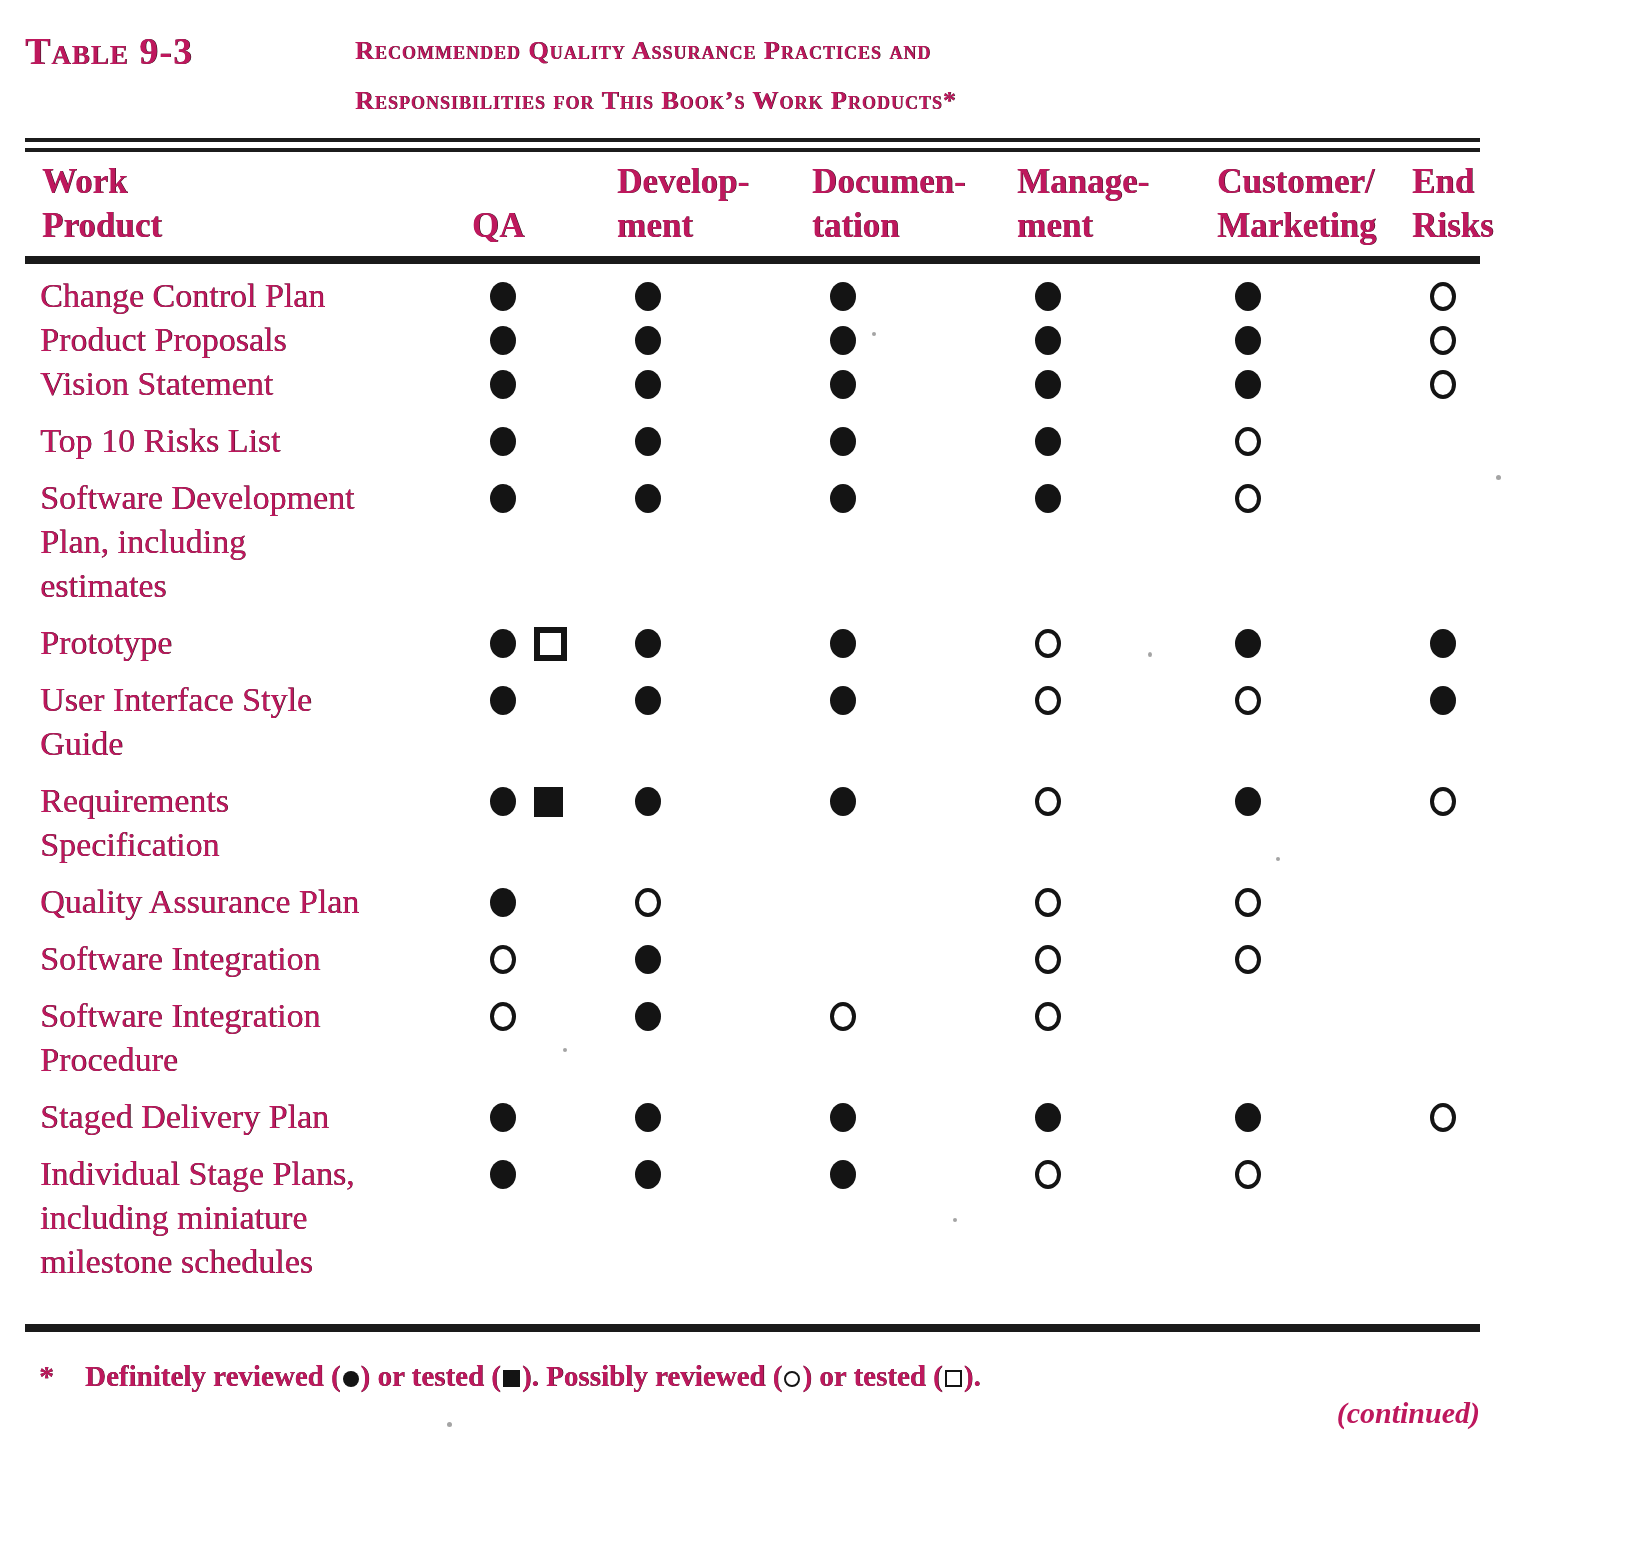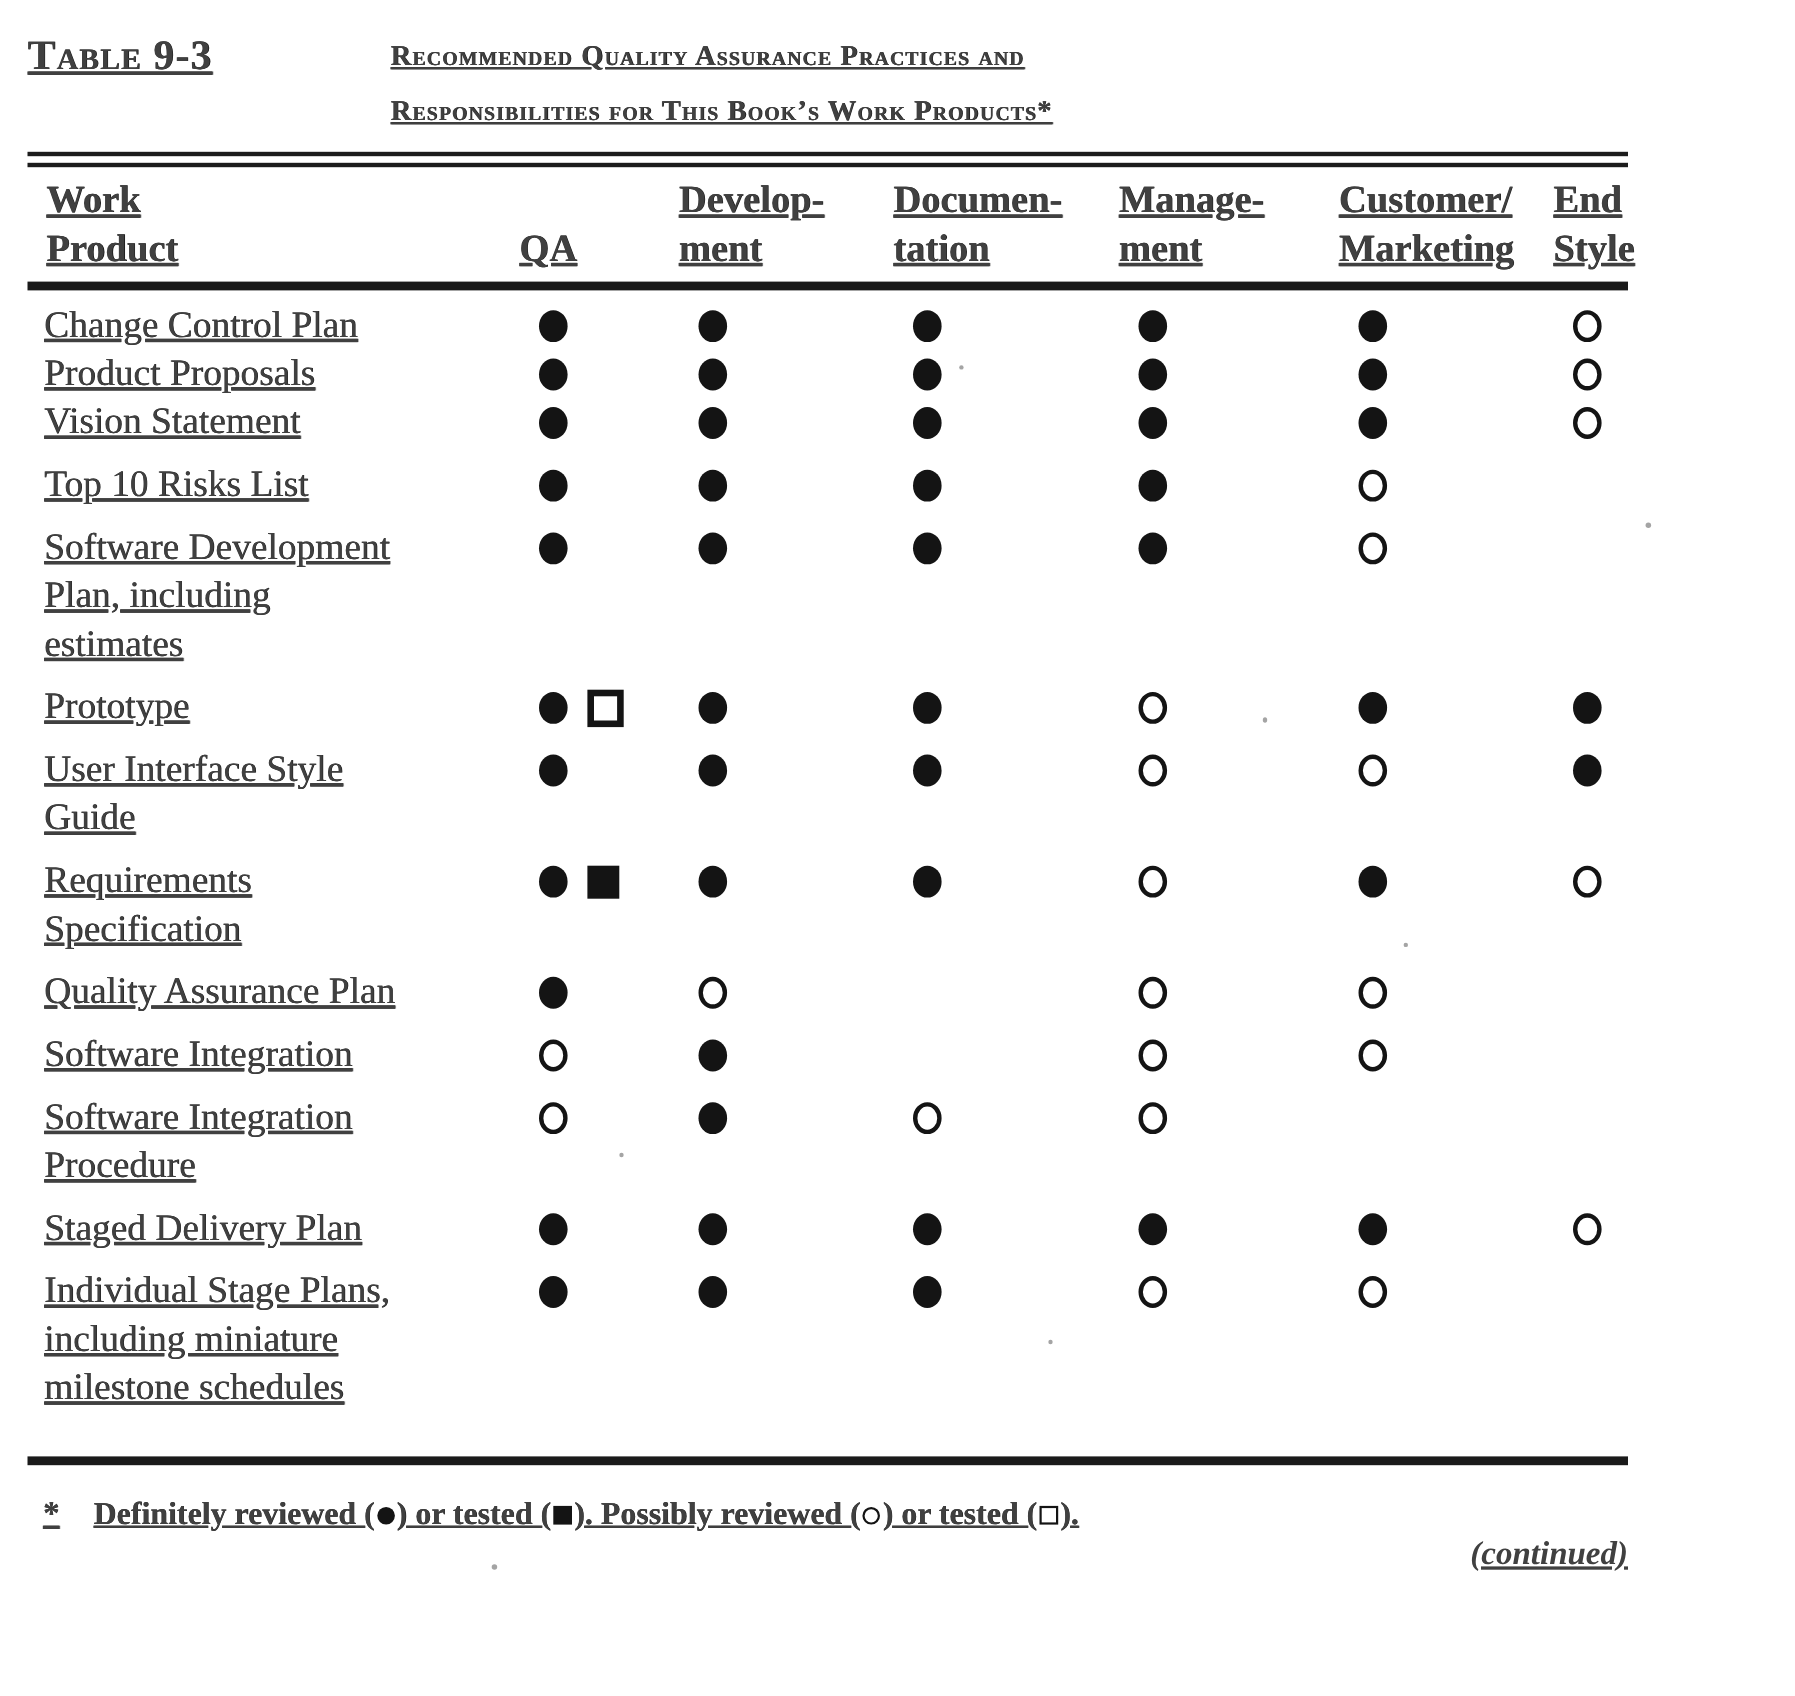--- a/index.html
+++ b/index.html
@@ -7,24 +7,23 @@
     padding: 0;
     background: #ffffff;
   }
   .page {
     position: relative;
     width: 1632px;
     height: 1506px;
     box-sizing: border-box;
     padding: 26px 152px 0 25px;
     background: #ffffff;
-    color: #404040;
+    color: #be185d;
     font-family: "Liberation Serif", "DejaVu Serif", serif;
     overflow: hidden;
-    text-decoration: underline;
   }
 
   
   .title-row {
     display: flex;
     margin-bottom: 12px;
   }
   .table-label {
     flex: 0 0 330px;
     font-size: 38px;
@@ -202,21 +201,21 @@
       <div class="hcell col-management">
         <div>Manage-</div>
         <div>ment</div>
       </div>
       <div class="hcell col-customer_marketing">
         <div>Customer/</div>
         <div>Marketing</div>
       </div>
       <div class="hcell col-end_user">
         <div>End</div>
-        <div>Style</div>
+        <div>Risks</div>
       </div>
     </div>
 
   <div class="header-rule"></div>
 
   <div class="table-body">
       <div class="trow">
         <div class="cell product">
           <div>Change Control Plan</div>
         </div>

